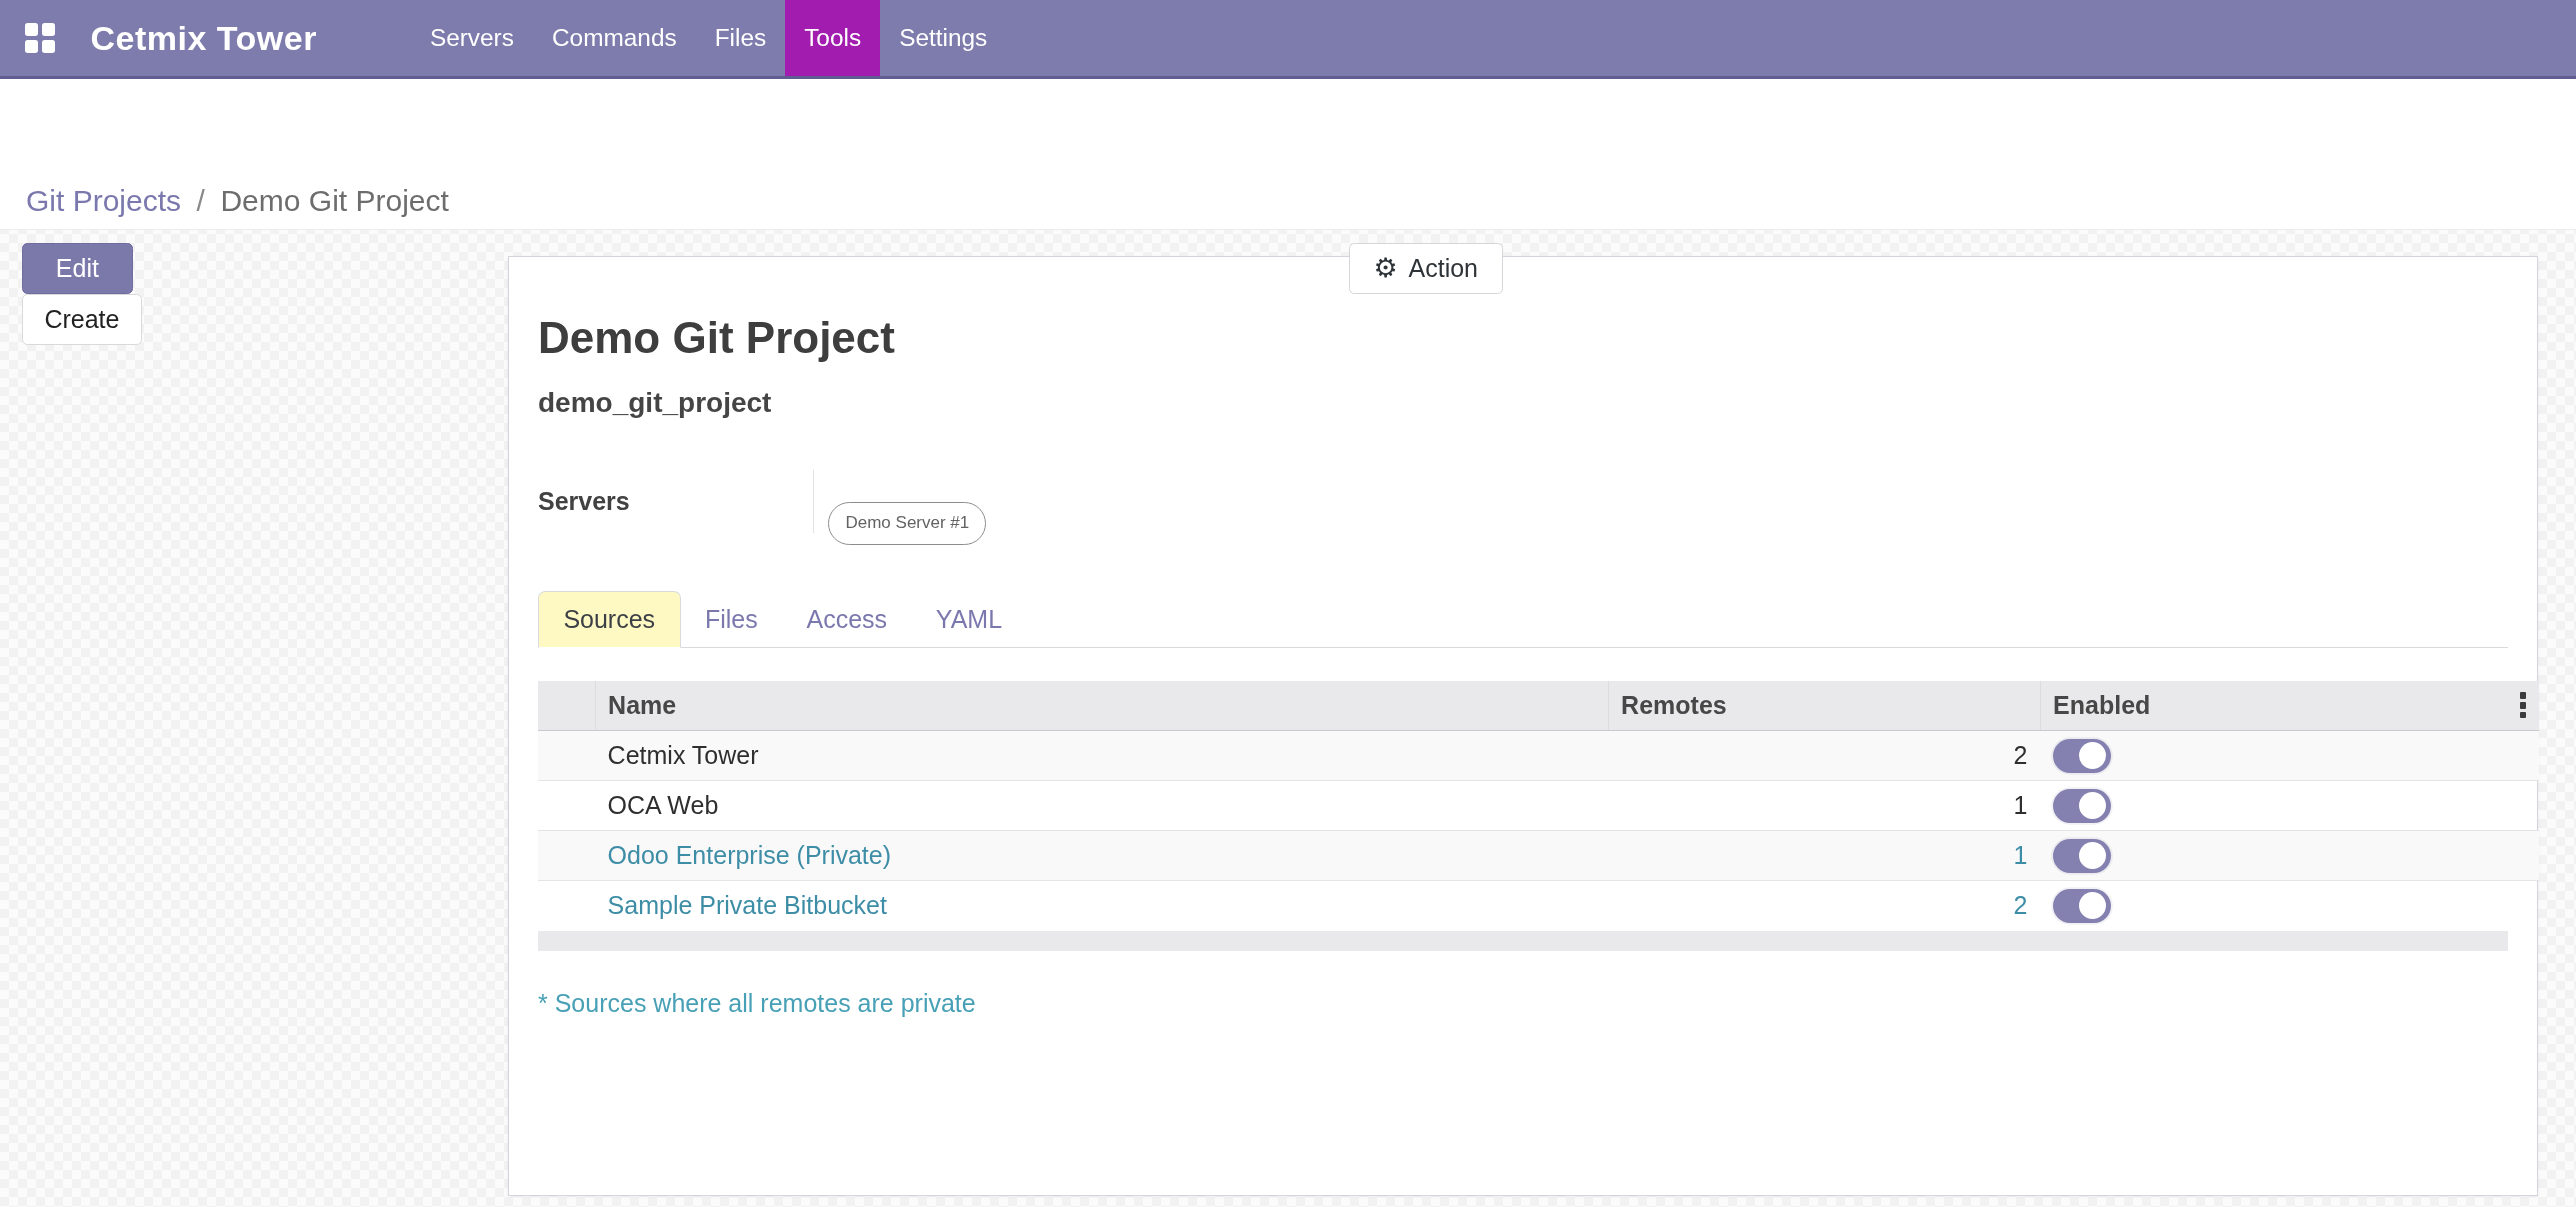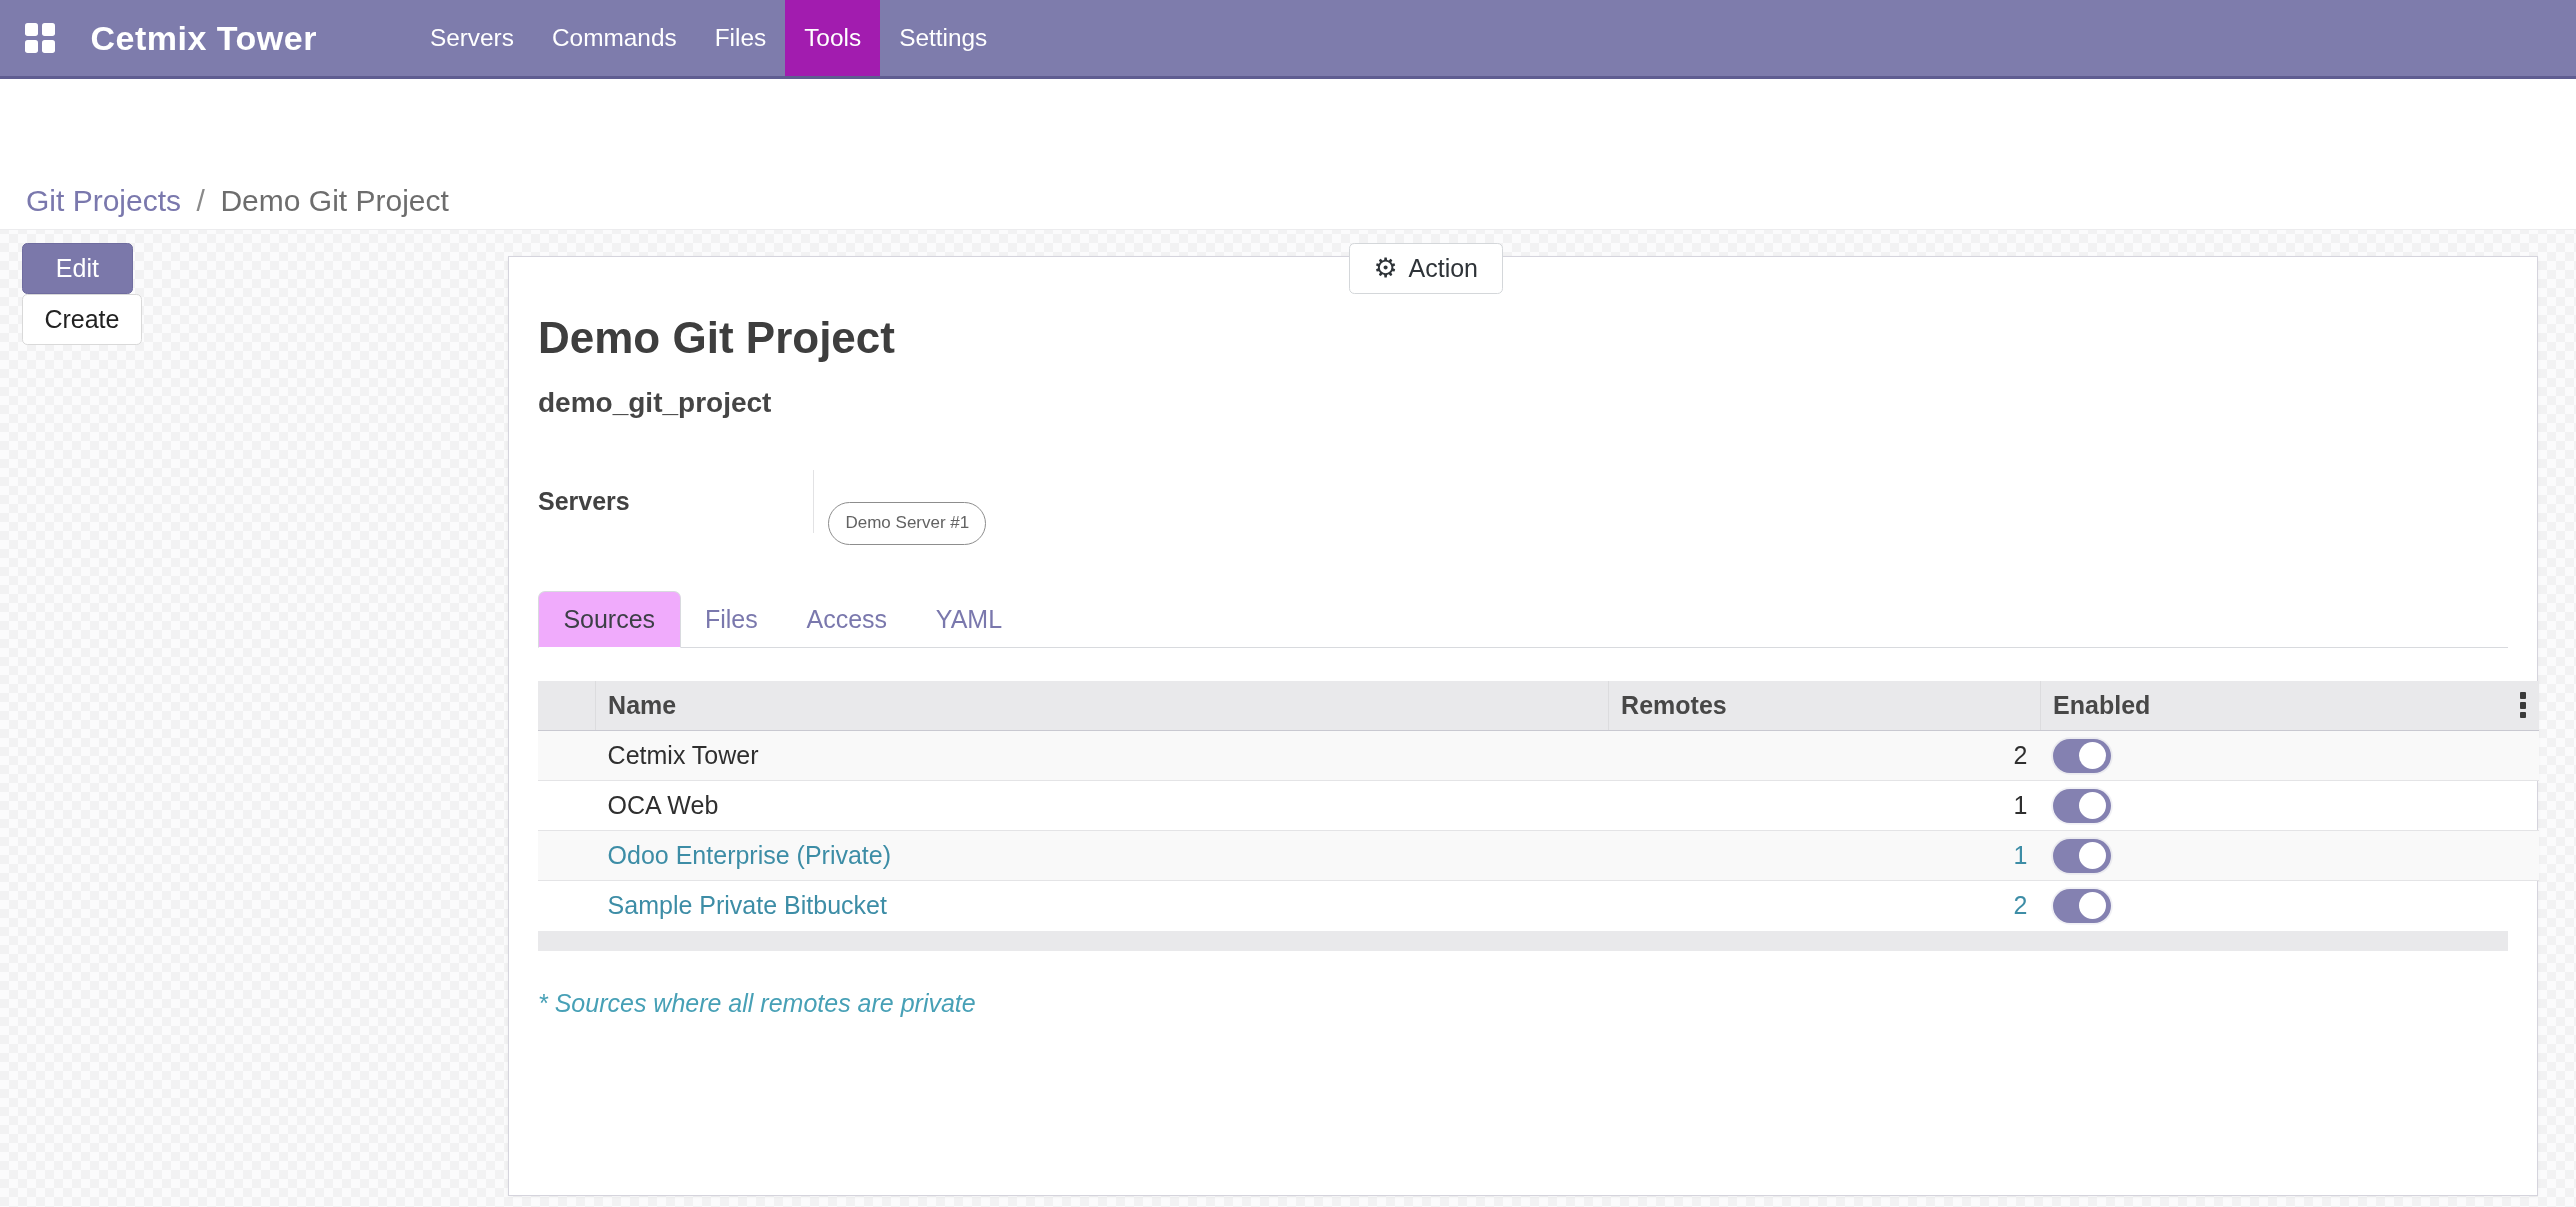--- a/index.html
+++ b/index.html
@@ -85,21 +85,21 @@
     border:1.8px solid #8d8d8d; border-radius:902px; color:#636363; font-size:17px;margin-top:44px;
   }
 
   
   .tabs { margin-top:58px; display:flex; border-bottom:0.9px solid #d8dade; }
   .tab {
     height:57px; display:flex; align-items:center; padding:0 24.4px;
     font-size:25px; color:#7a78ad; cursor:pointer; margin-bottom:-0.9px;
   }
   .tab.active {
-    color:#3c3f46; background:#f0abfc;
+    color:#3c3f46; background:#fef9c3;
     border:0.9px solid #d8dade; border-bottom:0.9px solid #fff;
     border-radius:7.2px 7.2px 0 0;
   }
 
   
   .list-wrap { margin-top:33px; }
   table.list { width:100%; border-collapse:collapse; table-layout:fixed; font-size:25px; }
   table.list thead th {
     background:#e9e9eb; height:50px; font-weight:700; color:#474747;
     border-bottom:1.8px solid #c9c9d1; text-align:left; padding:0 12.6px;
@@ -127,21 +127,21 @@
   }
   .toggle .knob {
     position:absolute; top:3.6px; right:4.5px; width:27px; height:27px;
     border-radius:50%; background:#fff;
   }
 
   
   .note { font-size:25px; }
   .note-1 { margin-top:38px; }
   .note-2 { margin-top:32.5px; }
-  .n-info { color:#47a0b6;font-style:italic; }
+  .n-info { color:#47a0b6; }
   .n-warning { color:#f0b144; }
 </style>
 </head>
 <body>
 
 <div class="page">
 
   <div class="navbar">
     <div class="apps-btn">
       <div class="apps-grid">

